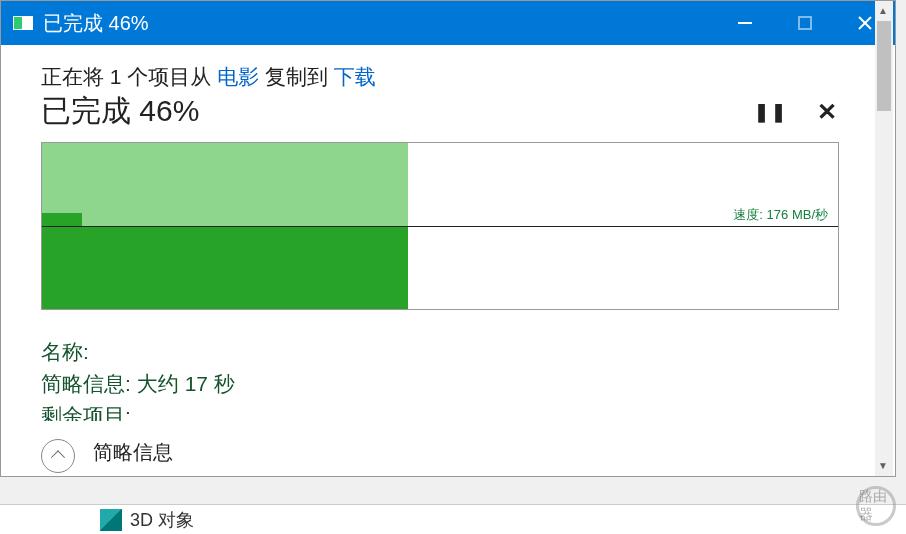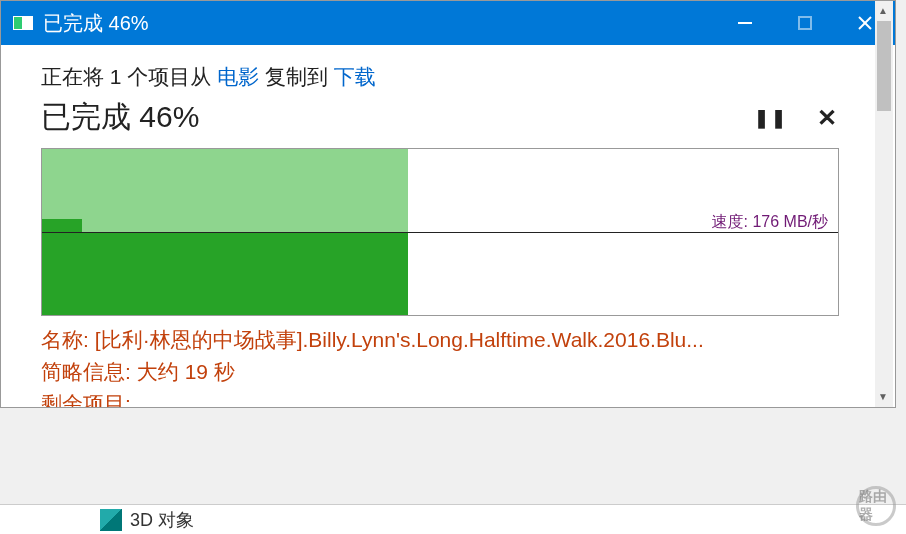--- a/index.html
+++ b/index.html
@@ -6,21 +6,21 @@
   body {
     font-family: "Microsoft YaHei", "Segoe UI", sans-serif;
     background: #f0f0f0;
     width: 906px;
     height: 534px;
     overflow: hidden;
     position: relative;
   }
   .window {
     width: 896px;
-    height: 408px;
+    height: 477px;
     background: #fff;
     position: relative;
     border: 1px solid #999;
   }
   .titlebar {
     height: 44px;
     background: #0078d7;
     display: flex;
     align-items: center;
     color: #fff;
@@ -70,21 +70,20 @@
     right: 4px;
     width: 12px;
     height: 12px;
     color: #606060;
     font-size: 10px;
     text-align: center;
   }
   .copy-line {
     font-size: 21px;
     color: #222;
-    margin-bottom: 6px;
   }
   .copy-line .link { color: #0066cc; }
   .status-row {
     display: flex;
     align-items: center;
     justify-content: space-between;
     margin-bottom: 10px;
   }
   .status-text {
     font-size: 30px;
@@ -135,38 +134,38 @@
     left: 0;
     top: 42%;
     width: 5%;
     height: 8%;
     background: #27a327;
   }
   .speed-label {
     position: absolute;
     right: 10px;
     top: 38%;
-    font-size: 16px;
-    color: #701a75;
+    font-size: 13px;
+    color: #15803d;
     background: transparent;
   }
   .details {
-    margin-top: 8px;
+    margin-top: 26px;
     font-size: 21px;
-    color: #c2410c;
+    color: #14532d;
     line-height: 1.5;
     white-space: nowrap;
     overflow: hidden;
   }
   .details-row { display:flex; }
   .details-label { margin-right: 6px; }
   .details-row.clipped { overflow:hidden; height:18px; line-height:1.2; margin-top:4px;gap:16px;}
   .collapse-row {
     display: flex;
-    align-items: flex-end;
+    align-items: flex-start;
     margin-top: 18px;
     font-size: 20px;
     color: #222;
   }
   .circle-btn {
     width: 34px;
     height: 34px;
     border: 1.5px solid #888;
     border-radius: 50%;
     display: flex;
@@ -190,21 +189,20 @@
     align-items:center;
     gap:6px;
   }
   .wm-circle {
     width: 40px; height:40px;
     border: 3px solid rgba(150,150,150,0.5);
     border-radius: 50%;
     display:flex;align-items:center;justify-content:center;
     font-size:14px;
     color: rgba(120,120,120,0.6);
-    font-weight: bold;
   }
   .bg-strip {
     position:absolute;
     left:0; bottom:0;
     width:906px; height:30px;
     background:#fff;
     border-top:1px solid #ccc;
     font-size:18px;
     color:#333;
     padding-left:100px;
@@ -265,25 +263,24 @@
       <div class="chart-fill"></div>
       <div class="chart-lower"></div>
       <div class="chart-step"></div>
       <div class="chart-line"></div>
       <div class="speed-label">速度: 176 MB/秒</div>
     </div>
 
     <div class="details">
       <div class="details-row">
         <span class="details-label">名称:</span>
-        <span>[比利·林恩的中场战事].Billy.Lynn's.Long.Halftime.Walk.2016.Blu...</span>
       </div>
       <div class="details-row">
         <span class="details-label">简略信息:</span>
-        <span>大约 19 秒</span>
+        <span>大约 17 秒</span>
       </div>
       <div class="details-row clipped">
         <span class="details-label">剩余项目:</span>
       </div>
     </div>
 
     <div class="collapse-row">
       <div class="circle-btn">
         <div class="chev-up"></div>
       </div>

